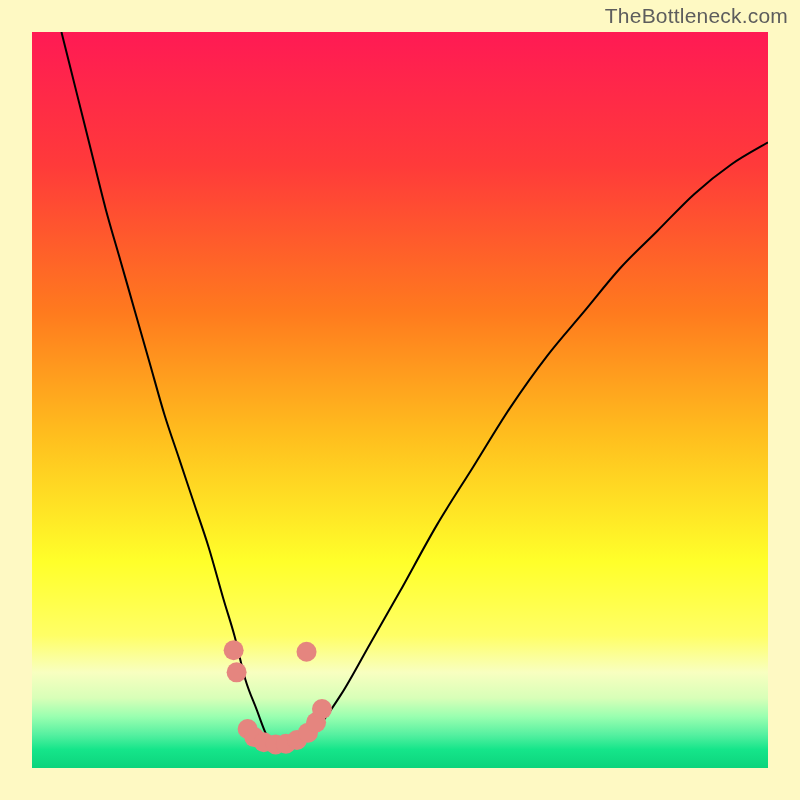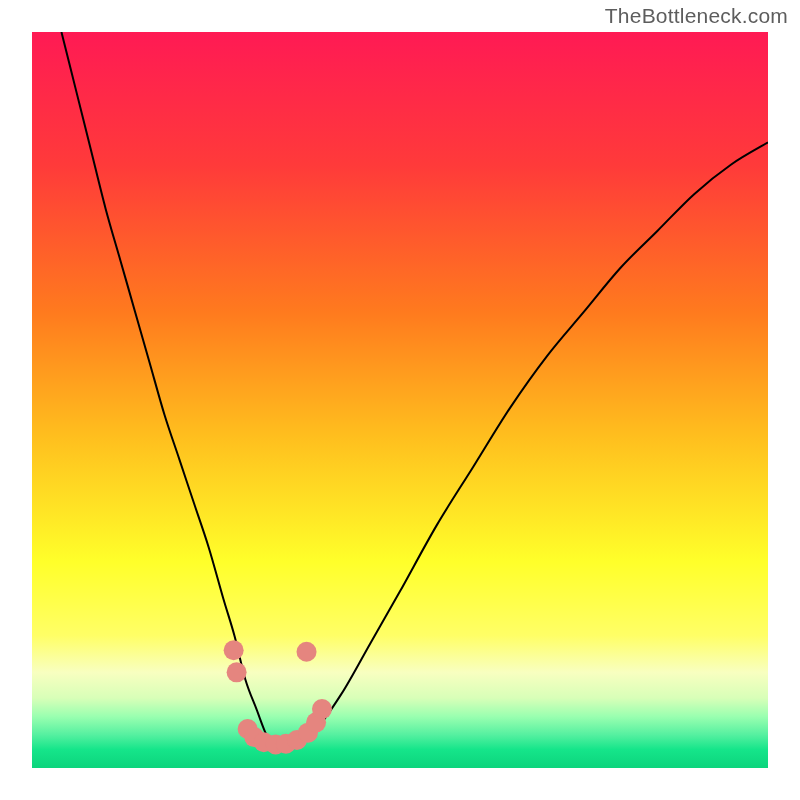--- a/index.html
+++ b/index.html
@@ -10,21 +10,21 @@
     background: #000;
     overflow: hidden;
     font-family: Arial, Helvetica, sans-serif;
   }
   .frame {
     position: absolute;
     top: 0;
     left: 0;
     width: 800px;
     height: 800px;
-    background: #ffffff;
+    background: #fef9c3;
   }
   .plot-area {
     position: absolute;
     top: 32px;
     left: 32px;
     width: 736px;
     height: 736px;
     overflow: hidden;
   }
   .gradient {

